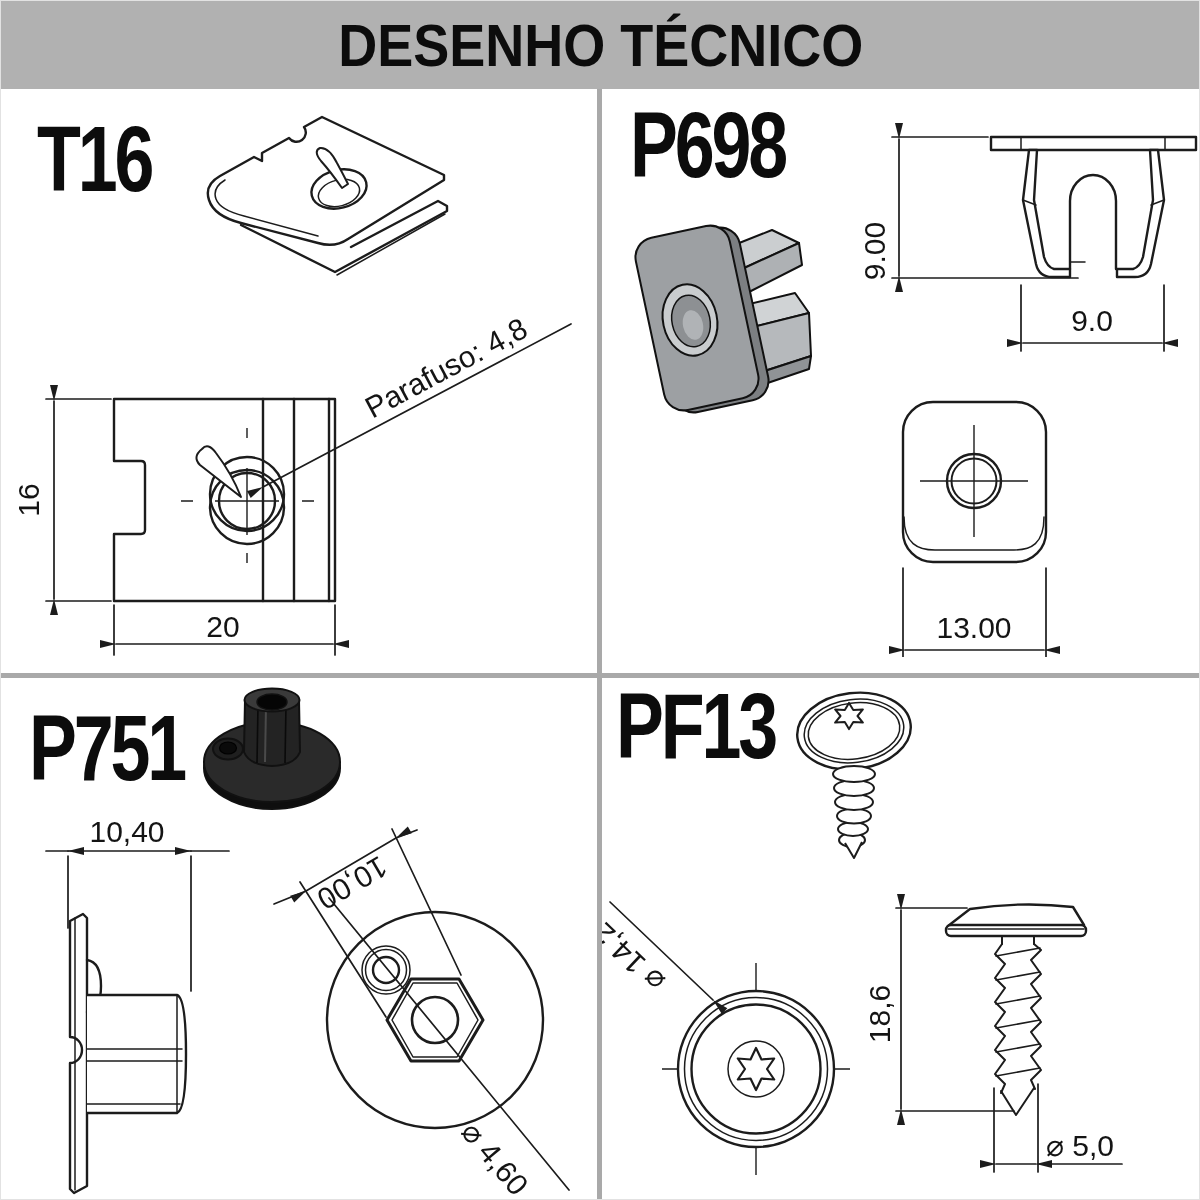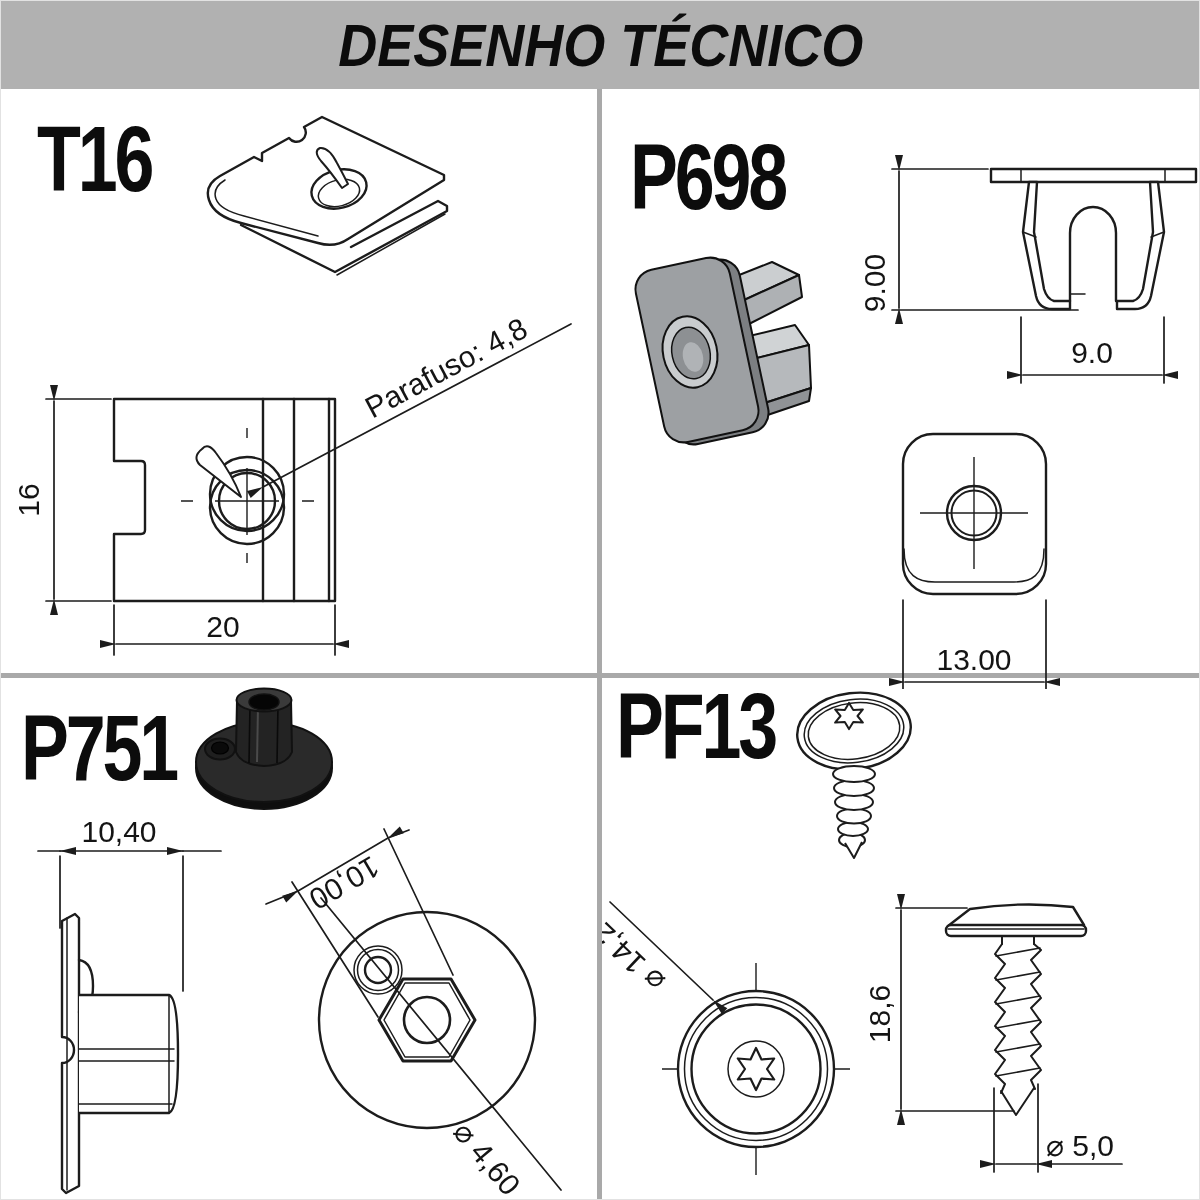--- a/index.html
+++ b/index.html
@@ -1,28 +1,28 @@
 <!DOCTYPE html>
 <html><head>
 <meta charset="utf-8">
 <style>
   html,body{margin:0;padding:0;background:#fff;}
   #frame{position:relative;width:1200px;height:1200px;background:#fff;overflow:hidden;
          font-family:"Liberation Sans",sans-serif;box-sizing:border-box;border:1px solid #e2e2e2;}
   #header{position:absolute;left:0;top:0;width:1200px;height:88px;background:#b1b1b1;
-          display:flex;align-items:center;justify-content:center;font-style:italic;}
+          display:flex;align-items:center;justify-content:center;}
   #title{font-size:60px;font-weight:bold;color:#0c0c0c;letter-spacing:0px;
          transform:scaleX(0.9);white-space:nowrap;}
   .divider{position:absolute;background:#a9a9a9;}
   #vdiv{left:596px;top:88px;width:5px;height:1112px;}
   #hdiv{left:0px;top:672px;width:1200px;height:5px;}
   .quad{position:absolute;border-radius:30px;}
   #q1{left:0;top:88px;width:596px;height:584px;}
-  #q2{left:601px;top:104px;width:599px;height:660px;}
-  #q3{left:0;top:677px;width:596px;height:523px;padding-left:20px;}
+  #q2{left:601px;top:72px;width:599px;height:660px;}
+  #q3{left:8px;top:677px;width:596px;height:523px;padding-left:20px;}
   #q4{left:601px;top:677px;width:599px;height:523px;text-decoration:underline;}
   .plabel{position:absolute;font-weight:bold;font-size:92px;color:#0c0c0c;
           letter-spacing:-4px;transform:scaleX(0.78);transform-origin:left top;line-height:1;}
   .quad svg{position:absolute;left:0;top:0;}
   .ln{stroke:#1c1c1c;fill:none;stroke-width:2.4;stroke-linejoin:round;stroke-linecap:round;}
   .lnw{stroke:#1c1c1c;fill:#ffffff;stroke-width:2.4;stroke-linejoin:round;}
   .thin{stroke-width:1.5;}
   .dim{stroke:#1c1c1c;fill:none;stroke-width:1.7;stroke-linecap:round;}
   .cl{stroke:#1c1c1c;fill:none;stroke-width:1.4;}
   text.d{font-family:"Liberation Sans",sans-serif;font-size:30px;fill:#141414;}

